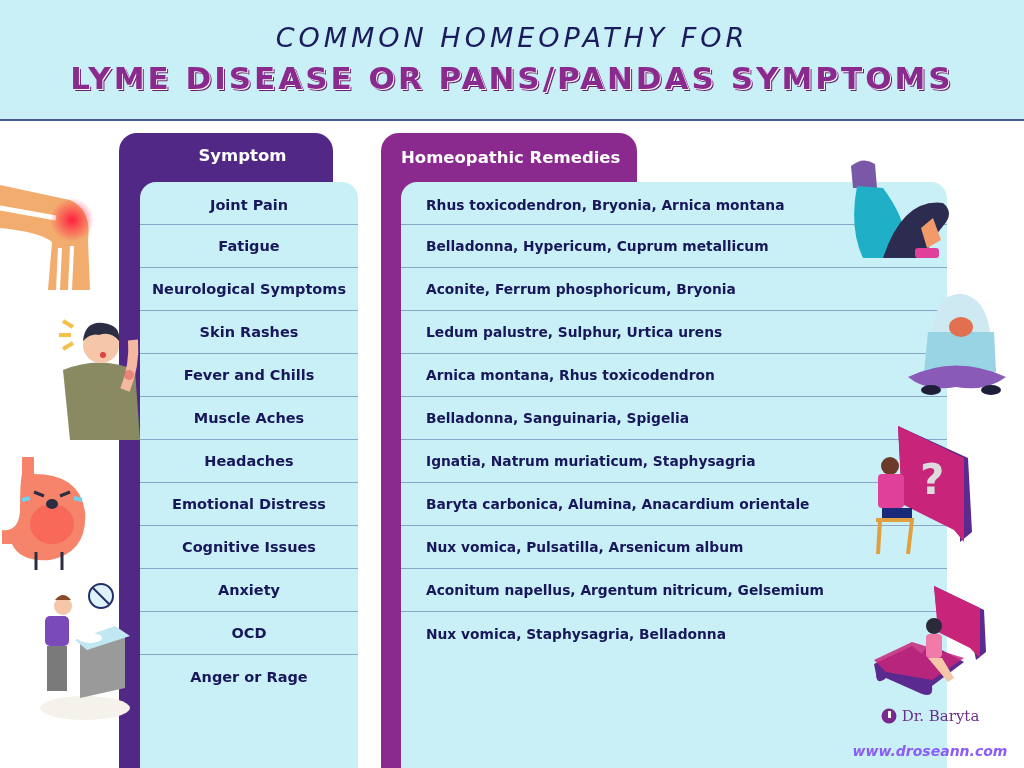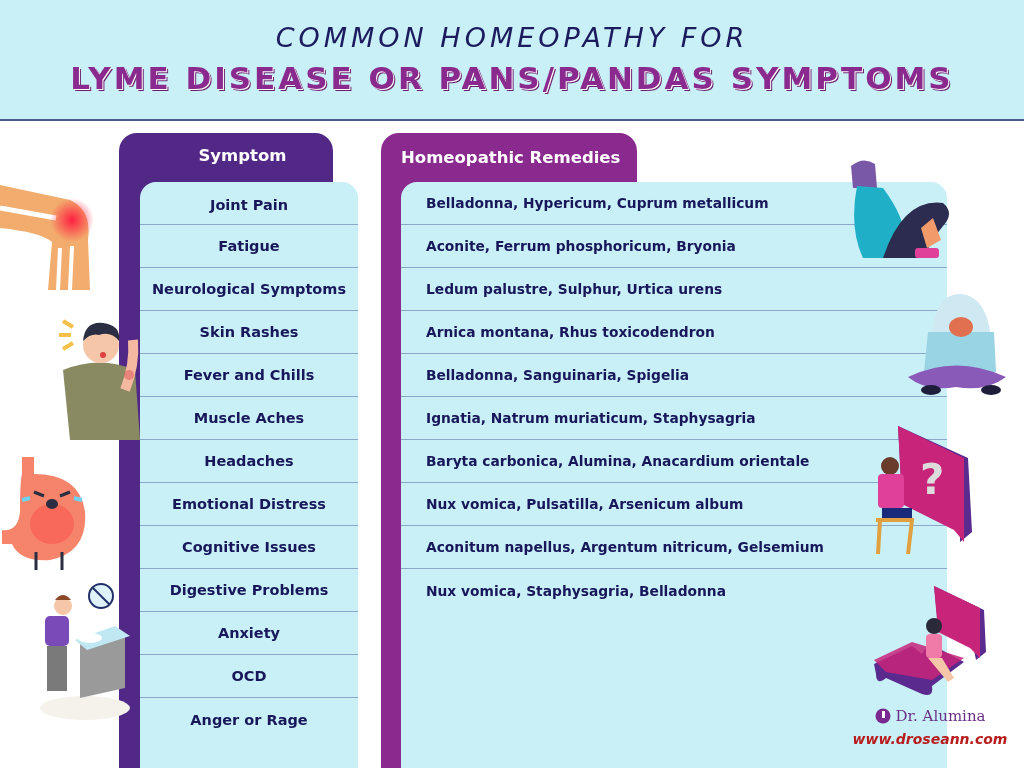--- a/index.html
+++ b/index.html
@@ -51,21 +51,21 @@
   .illus { position: absolute; }
   .brand {
     position: absolute; left: 850px; top: 707px; width: 160px; text-align: center;
   }
   .brand-name {
     font-family: "DejaVu Serif", serif; font-size: 15px; color: #6a2f86;
     display: flex; align-items: center; justify-content: center; gap: 5px;
   }
   .brand-url {
     font-family: "DejaVu Sans", sans-serif; font-weight: bold; font-style: italic;
-    font-size: 14px; color: #b91c1c; margin-top: 6px;
+    font-size: 14px; color: #8b5cf6; margin-top: 18px;
   }
 </style>
 </head>
 <body>
 
 <div class="header">
   <div class="subtitle">COMMON HOMEOPATHY FOR</div>
   <div class="title">LYME DISEASE OR PANS/PANDAS SYMPTOMS</div>
 </div>
 
@@ -75,30 +75,30 @@
 <div class="panel-inner sym-inner">
   <div class="row first">Joint Pain</div>
   <div class="row">Fatigue</div>
   <div class="row">Neurological Symptoms</div>
   <div class="row">Skin Rashes</div>
   <div class="row">Fever and Chills</div>
   <div class="row">Muscle Aches</div>
   <div class="row">Headaches</div>
   <div class="row">Emotional Distress</div>
   <div class="row">Cognitive Issues</div>
-  <div class="row">Digestive Problems</div>
   <div class="row">Anxiety</div>
   <div class="row">OCD</div>
   <div class="row last">Anger or Rage</div>
 </div>
 
 <div class="panel-outer rem-outer">
   <div class="panel-head rem-head">Homeopathic Remedies</div>
 </div>
 <div class="panel-inner rem-inner">
+  <div class="row first">Rhus toxicodendron, Bryonia, Arnica montana</div>
   <div class="row">Belladonna, Hypericum, Cuprum metallicum</div>
   <div class="row">Aconite, Ferrum phosphoricum, Bryonia</div>
   <div class="row">Ledum palustre, Sulphur, Urtica urens</div>
   <div class="row">Arnica montana, Rhus toxicodendron</div>
   <div class="row">Belladonna, Sanguinaria, Spigelia</div>
   <div class="row">Ignatia, Natrum muriaticum, Staphysagria</div>
   <div class="row">Baryta carbonica, Alumina, Anacardium orientale</div>
   <div class="row">Nux vomica, Pulsatilla, Arsenicum album</div>
   <div class="row">Aconitum napellus, Argentum nitricum, Gelsemium</div>
   <div class="row last">Nux vomica, Staphysagria, Belladonna</div>
@@ -179,16 +179,16 @@
   <rect x="54" y="52" width="16" height="24" rx="4" fill="#f07aa8"></rect>
   <path d="M56 76 L70 76 L82 96 L76 100 Z" fill="#f5c6a8"></path>
 </svg>
 
 <div class="brand">
   <div class="brand-name">
     <svg width="16" height="16">
       <circle cx="8" cy="8" r="7.5" fill="#7a2a8e"></circle>
       <rect x="7" y="3" width="3" height="7" fill="#ffffff"></rect>
     </svg>
-    <span>Dr. Alumina</span>
+    <span>Dr. Baryta</span>
   </div>
   <div class="brand-url">www.droseann.com</div>
 </div>
 
 </body></html>

